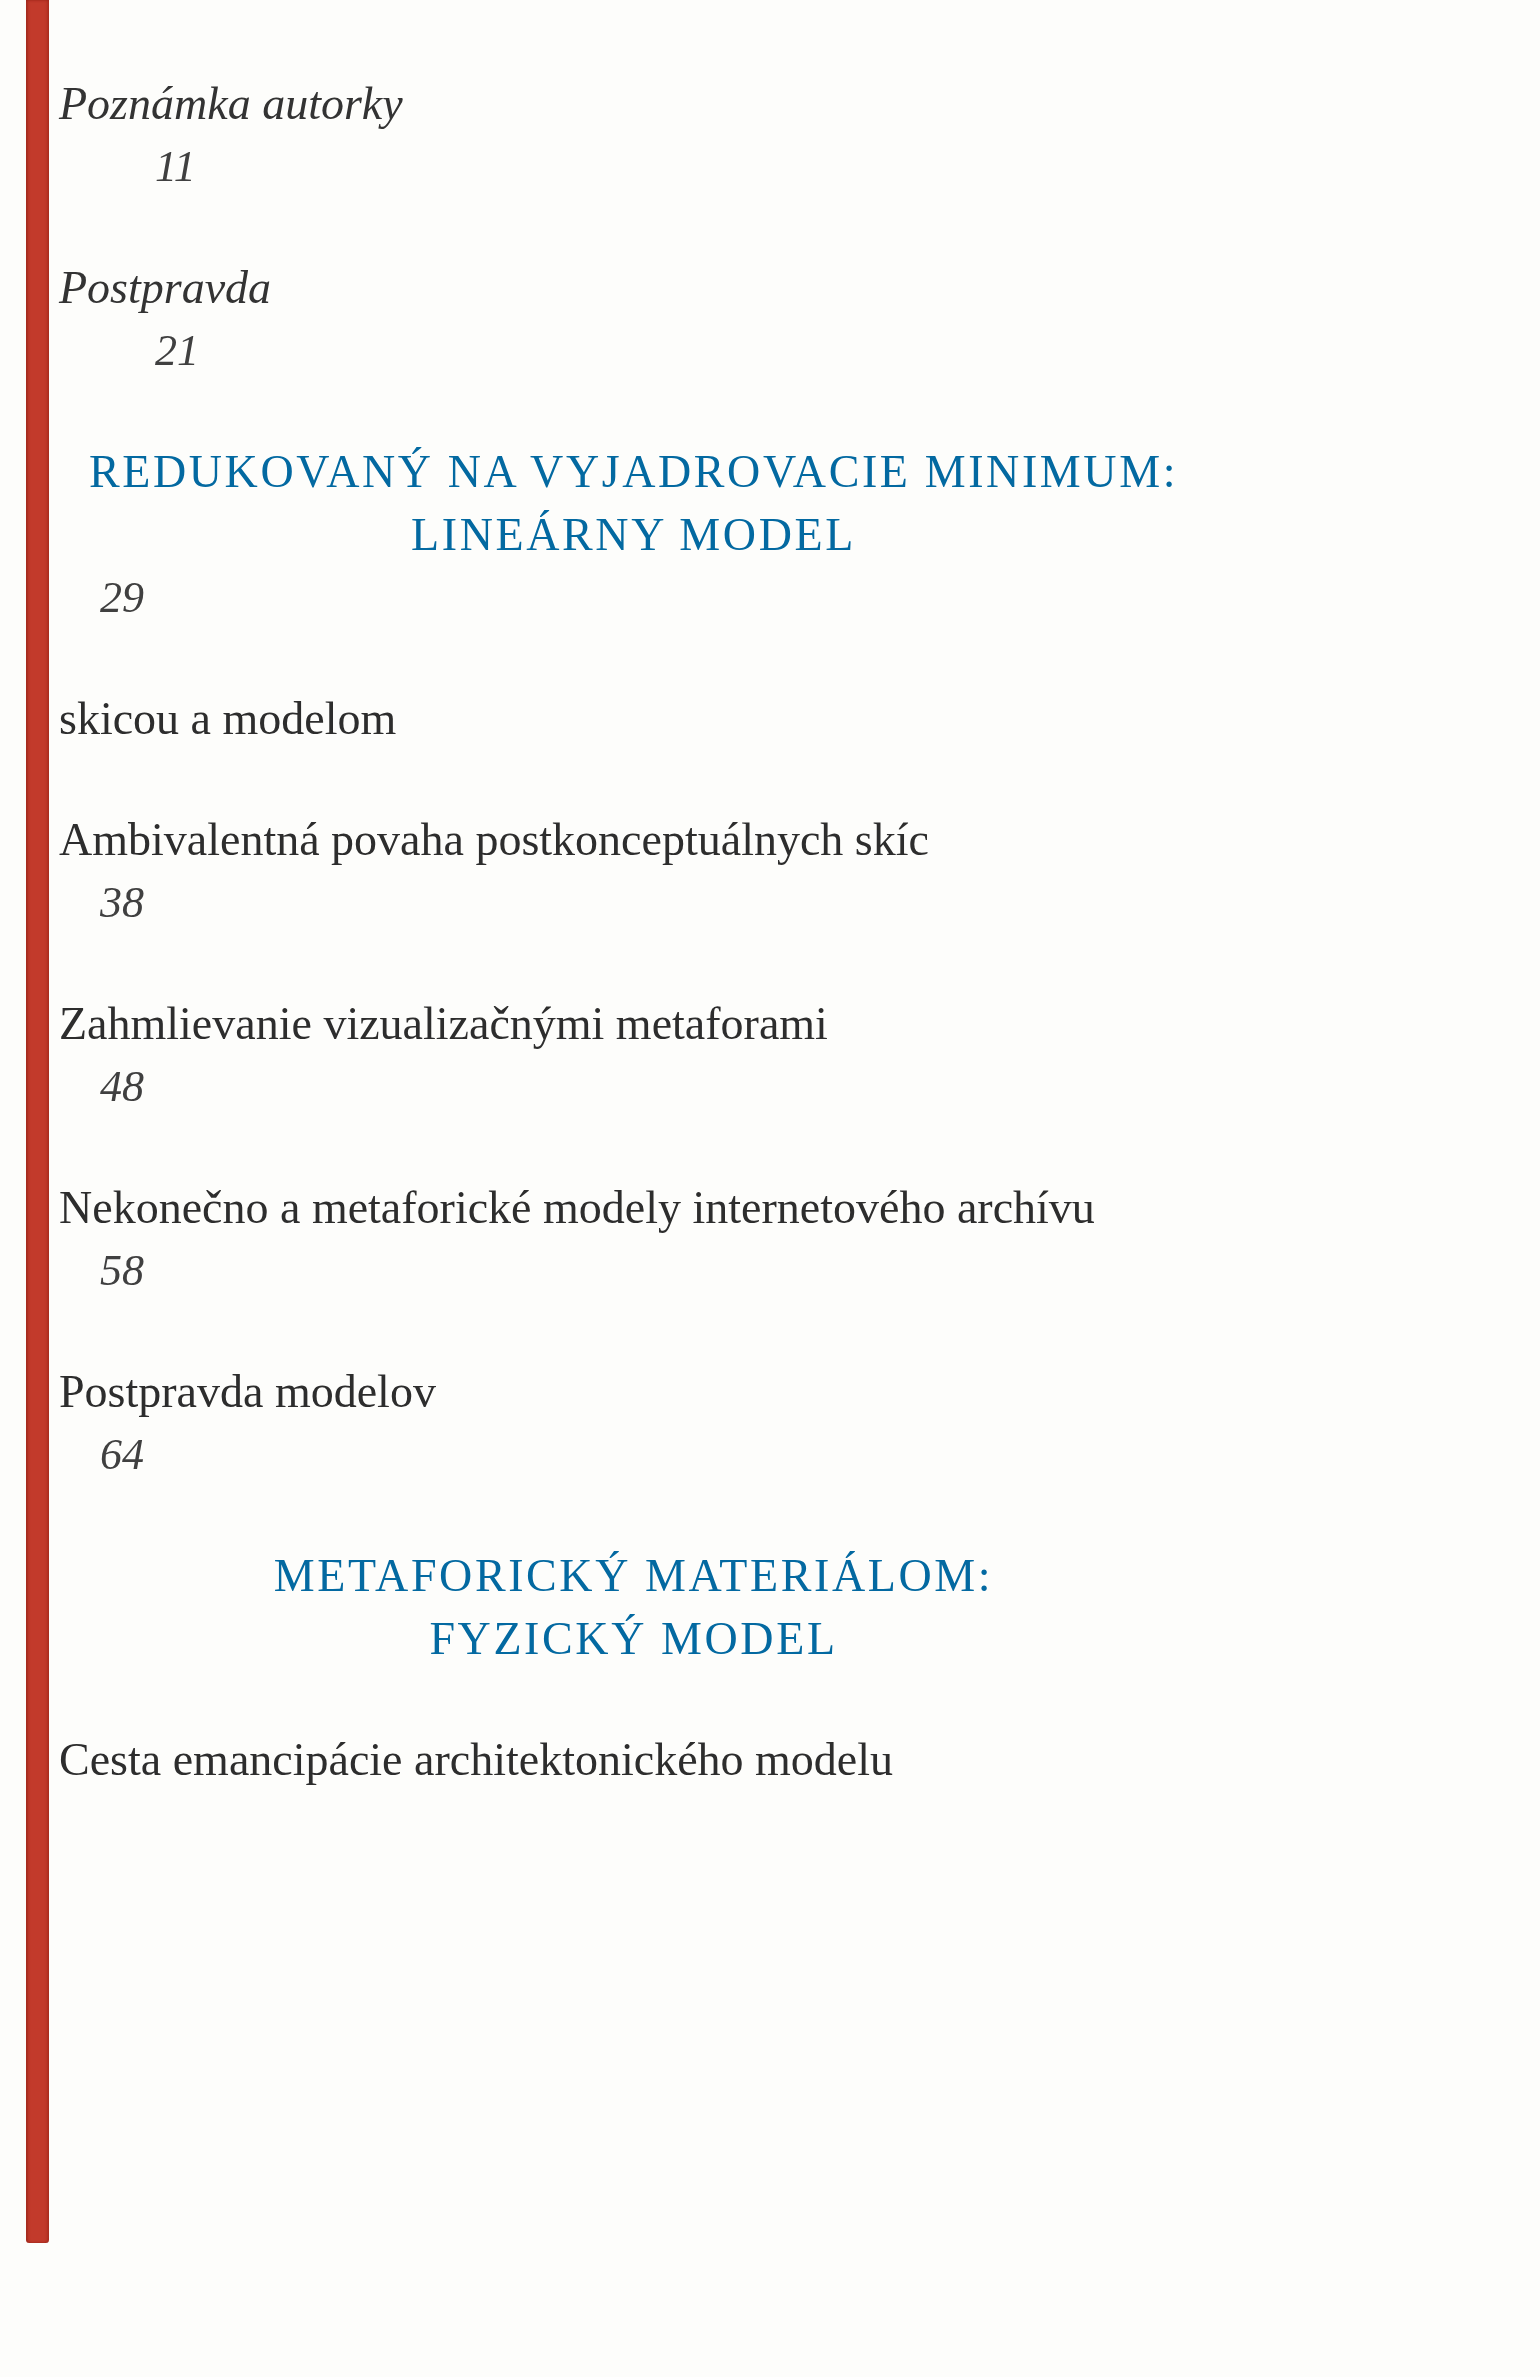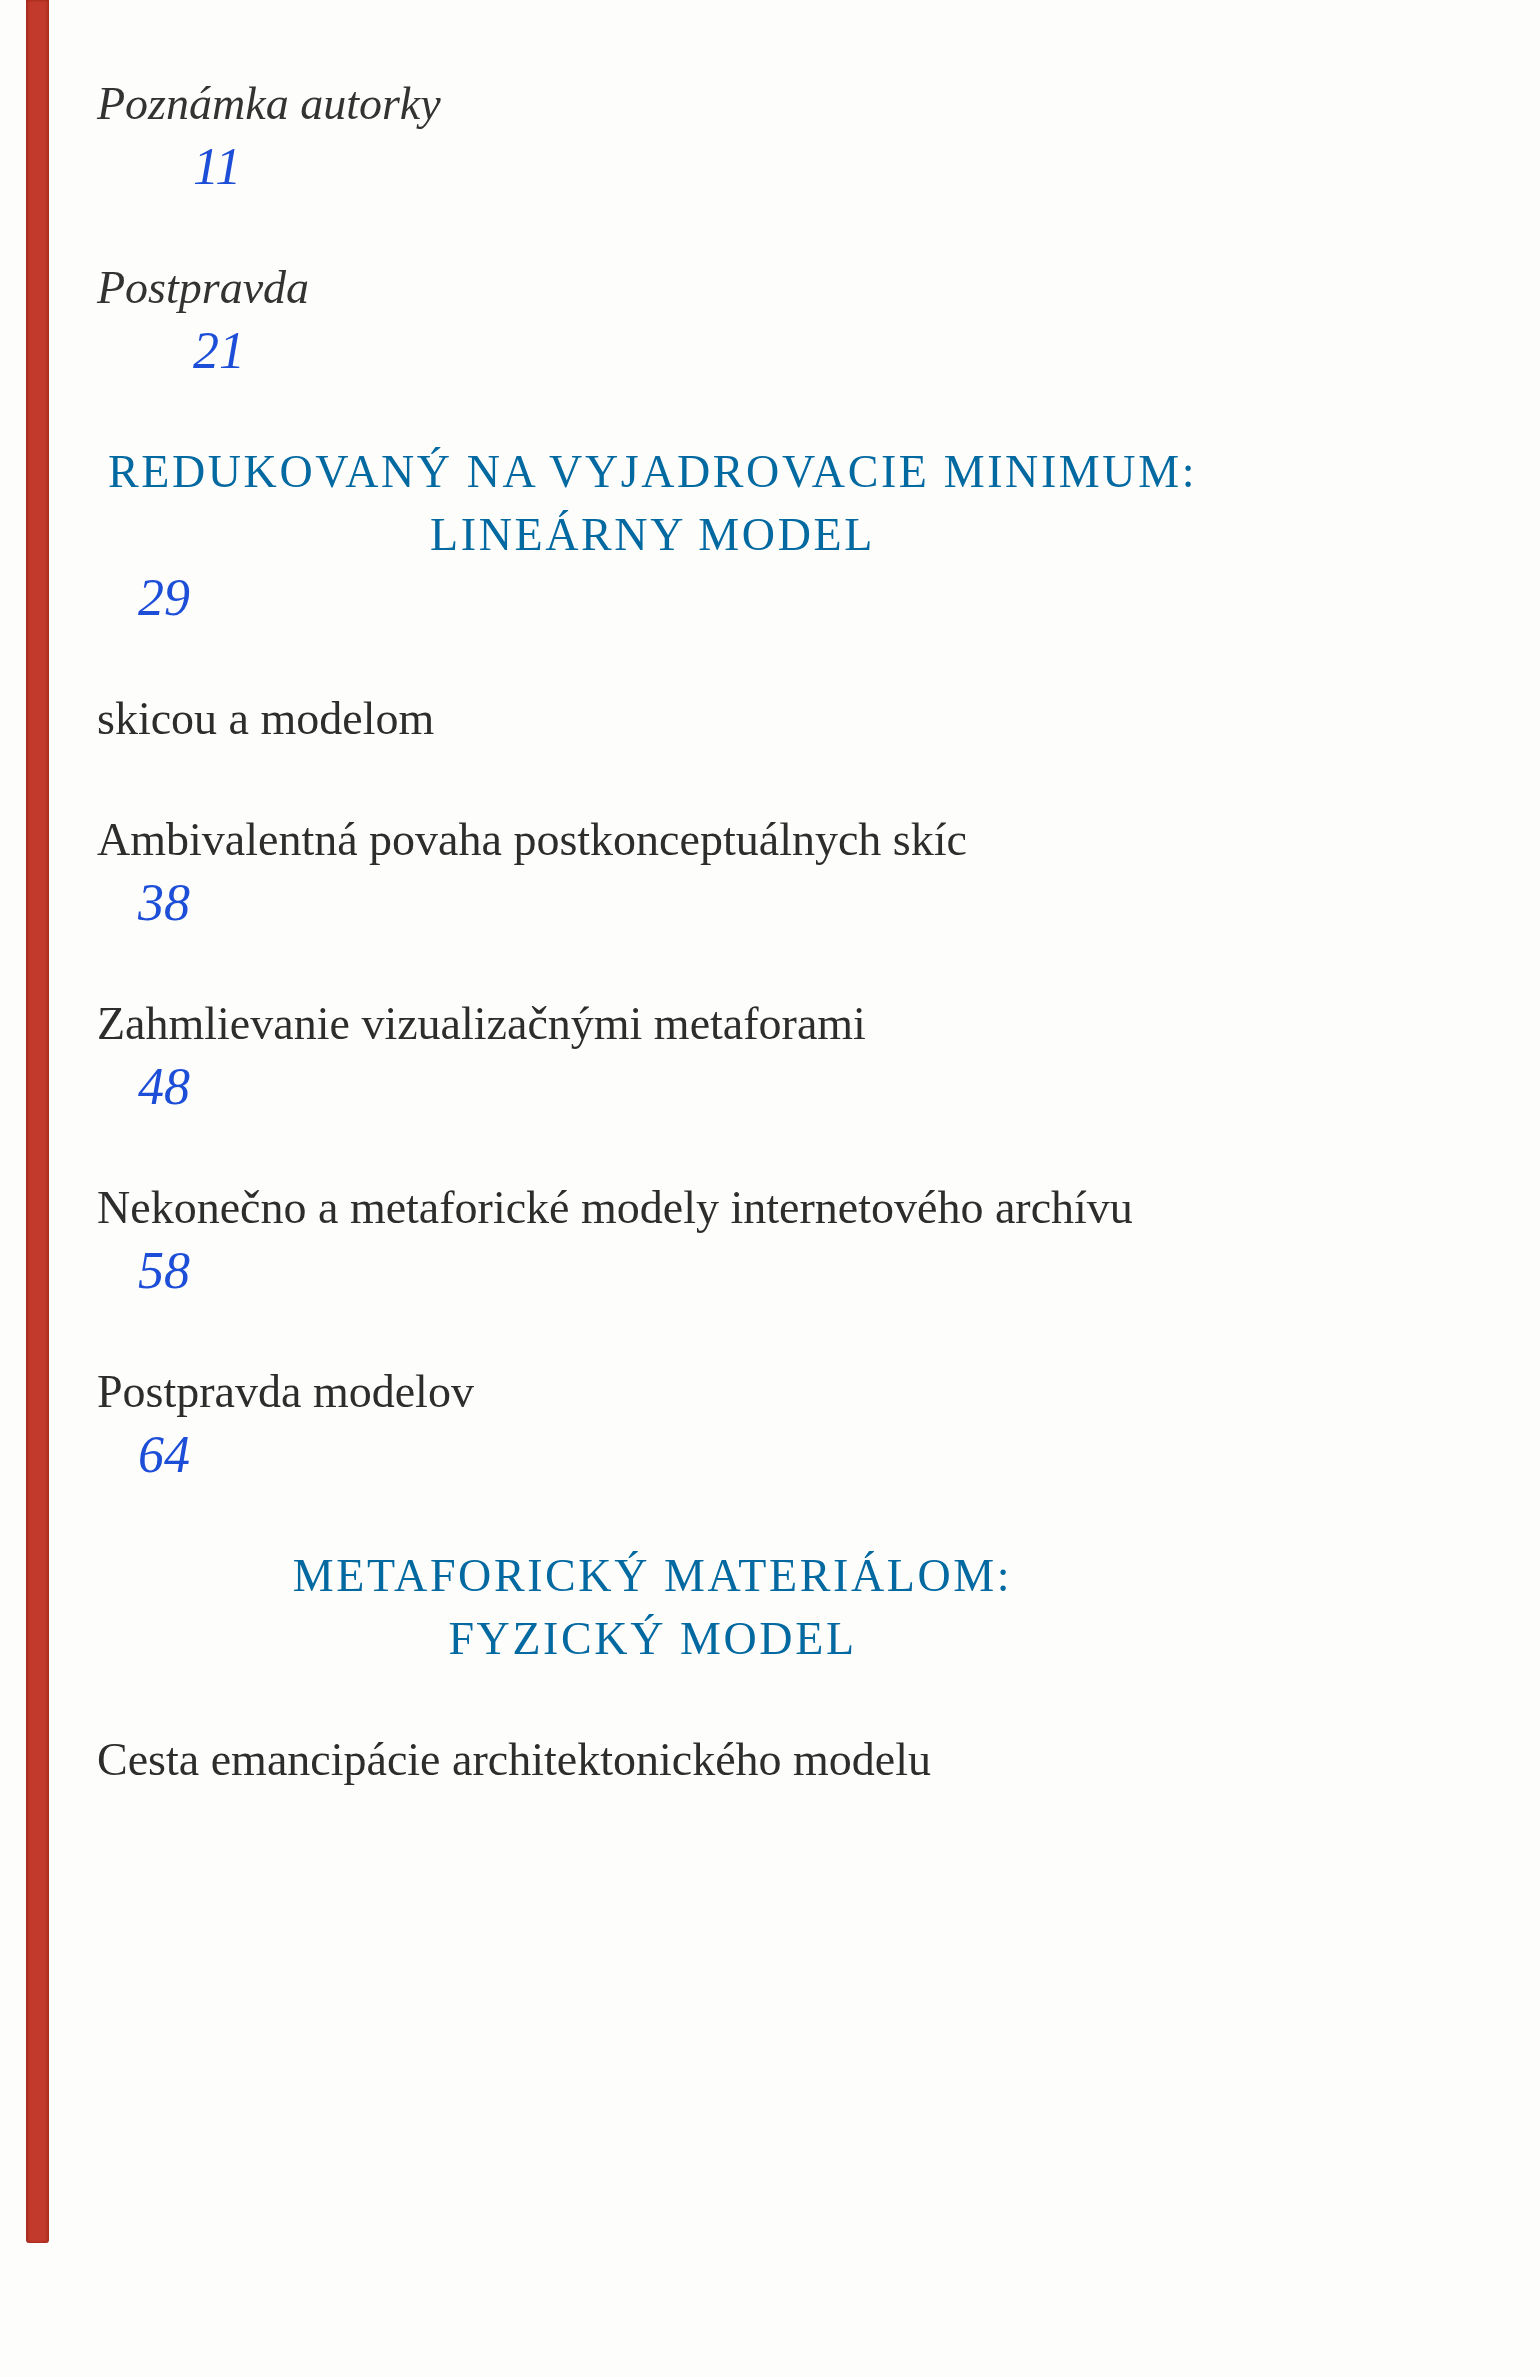--- a/index.html
+++ b/index.html
@@ -25,45 +25,45 @@
     height: 2243px;
     background: #c23a2b;
     box-shadow: inset 1.7px 0 2.6px rgba(120,20,10,0.45), inset -1.7px 0 2.6px rgba(120,20,10,0.35);
     border-radius: 0 0 3.5px 3.5px;
   }
   .toc {
     position: absolute;
     top: 0;
     left: 0;
     width: 1260px;
-    padding: 72px 52px 0 97px;
+    padding: 72px 52px 0 59px;
   }
   .toc-entry {
     margin-bottom: 58px;
   }
   .title-line {
     font-size: 46px;
     line-height: 63px;
     color: #2d2d2d;
     white-space: nowrap;
   }
   .toc-entry.italic .title-line {
     font-style: italic;
     color: #333333;
   }
   .toc-entry.caps .title-line {
     letter-spacing: 2.6px;
     color: #0369a1;
     text-align: center;
   }
   .page-number {
-    font-size: 52px;
+    font-size: 44px;
     line-height: 63px;
     font-style: italic;
-    color: #1d4ed8;
+    color: #404040;
     padding-left: 41px;
   }
   .toc-entry.deep .page-number {
     padding-left: 96px;
   }
 </style>
 </head>
 <body>
 
 <div class="page">

